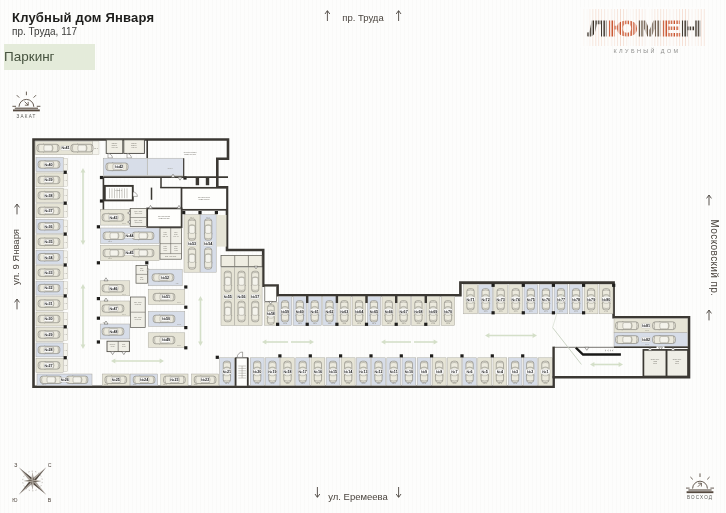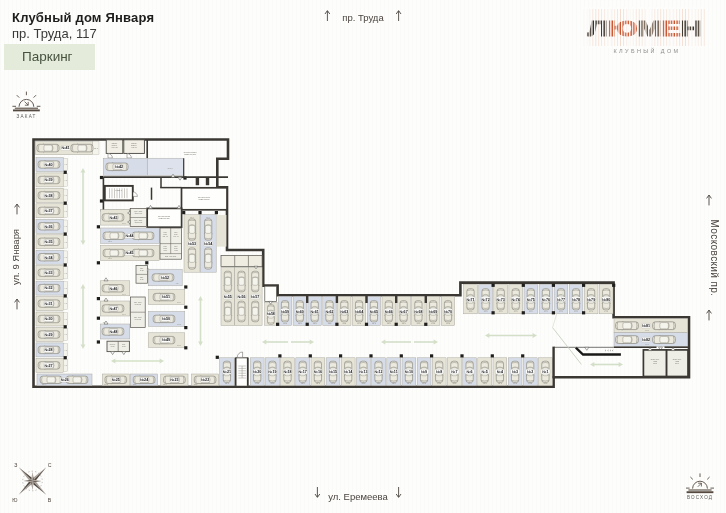--- a/index.html
+++ b/index.html
@@ -1,23 +1,23 @@
 <!DOCTYPE html>
 <html><head><meta charset="utf-8">
 <style>
 html,body{margin:0;padding:0;}
 body{width:726px;height:513px;overflow:hidden;font-family:"Liberation Sans",sans-serif;
  background:#fdfdfc;position:relative;}
 body::before{content:"";position:absolute;inset:0;
  background:repeating-linear-gradient(90deg,rgba(190,185,178,0.05) 0 1px,transparent 1px 4px);
  pointer-events:none;}
 .hdr-title{position:absolute;left:12px;top:10px;font-size:13px;font-weight:bold;color:#1d1d1b;letter-spacing:0.2px;}
-.hdr-sub{position:absolute;left:12px;top:26px;font-size:13px;color:#3a3a38;}
+.hdr-sub{position:absolute;left:12px;top:26px;font-size:10px;color:#3a3a38;}
 .badge{position:absolute;left:4px;top:44px;width:91px;height:26px;background:#e4ebda;
- color:#46523f;font-size:13.5px;line-height:26px;padding-left:18px;box-sizing:border-box;}
+ color:#46523f;font-size:13.5px;line-height:26px;box-sizing:border-box;}
 svg{position:absolute;left:0;top:0;}
 text{font-family:"Liberation Sans",sans-serif;}
 </style></head>
 <body>
 
 <div class="hdr-title">Клубный дом Января</div>
 
 <div class="hdr-sub">пр. Труда, 117</div>
 
 <div class="badge">Паркинг</div>

